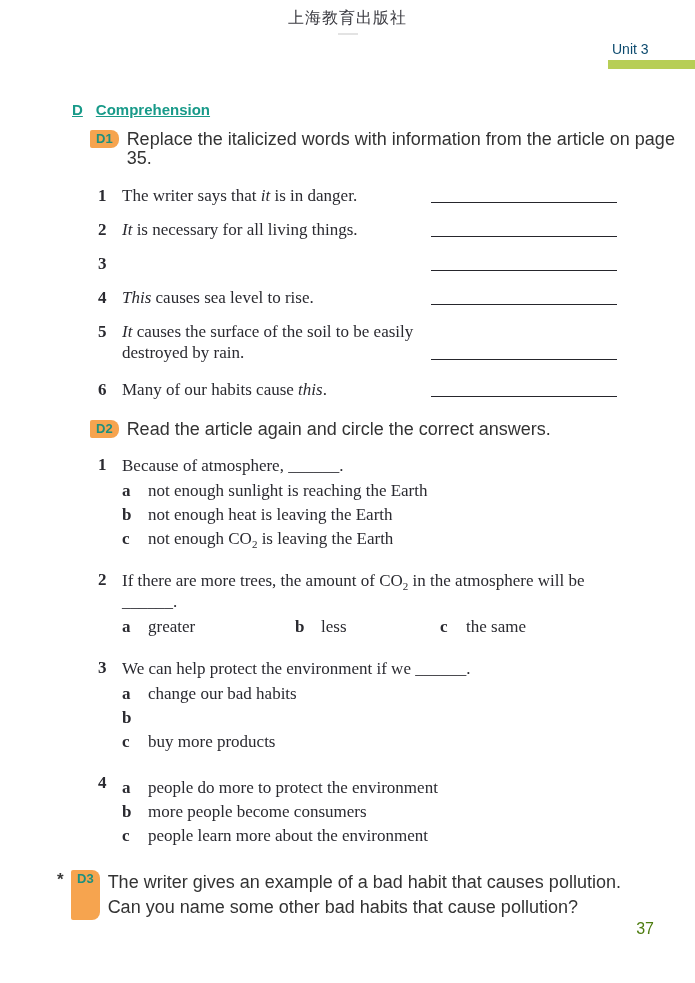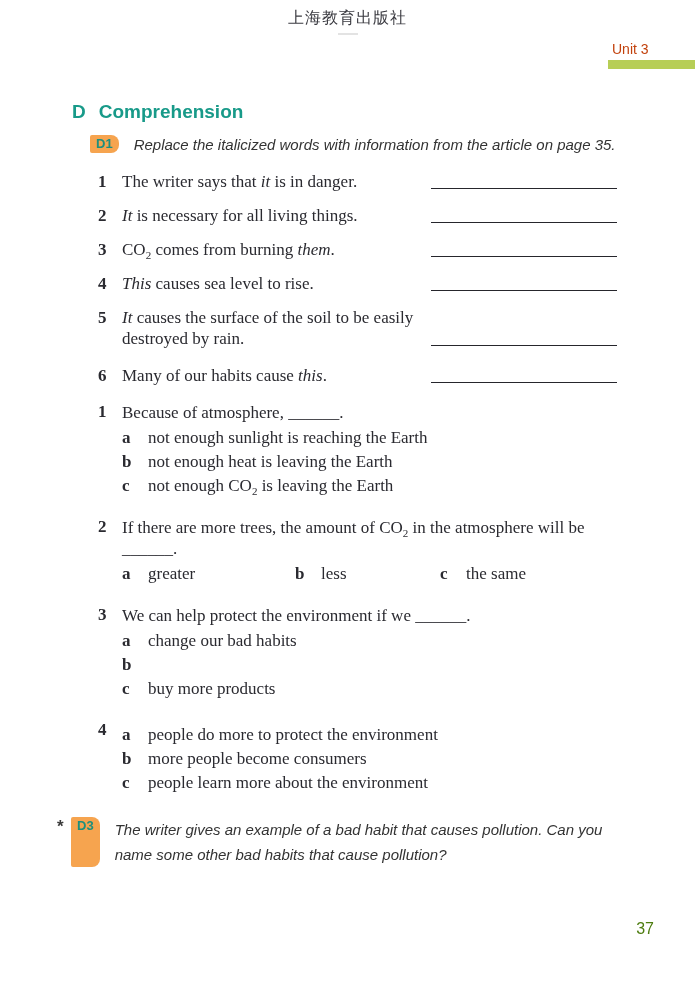--- a/index.html
+++ b/index.html
@@ -2,34 +2,34 @@
 <html><head>
 <meta charset="utf-8">
 <style>
   html,body{margin:0;padding:0;background:#ffffff;}
   .page{position:relative;width:695px;height:983px;background:#ffffff;overflow:hidden;
         font-family:"Liberation Serif",serif;color:#2a2a30;}
   
   .publisher{padding-top:8px;text-align:center;font-size:16px;color:#3a3a40;letter-spacing:1px;font-family:Liberation Mono, monospace;}
   .pub-dash{width:20px;height:2px;background:#e3e3e3;margin:4px auto 0;}
   .unit-tab{position:absolute;top:41px;right:0;width:87px;}
-  .unit-label{font-family:"Liberation Sans",sans-serif;font-size:14px;color:#c2410c;padding-left:4px;display:block;}
+  .unit-label{font-family:"Liberation Sans",sans-serif;font-size:14px;color:#0c4a6e;padding-left:4px;display:block;}
   .unit-bar{margin-top:3px;height:9px;background:#b7ce56;width:100%;}
   
   .content{padding-left:66px;padding-right:12px;}
   
   .sec-head{margin-top:66px;margin-left:6px;font-family:"Liberation Sans",sans-serif;
-            font-weight:bold;font-size:19px;color:#189a89;}
+            font-weight:bold;font-size:15px;color:#189a89;text-decoration:underline;}
   .sec-head .sec-letter{margin-right:13px;}
   
   .ex-head{display:flex;align-items:flex-start;margin-top:12px;padding-left:24px;}
   .badge{flex:0 0 auto;font-family:"Liberation Sans",sans-serif;font-weight:bold;font-size:13px;
          color:#1d8f7e;background:#f6a44f;padding:1px 6px 2px;border-radius:2px 8px 8px 2px;line-height:15px;}
-  .instr{font-family:"Liberation Sans",sans-serif;font-style:italic;font-size:15px;color:#333;
-         margin-left:15px;line-height:19px;padding-top:0px;}
+  .instr{font-family:"Liberation Sans",sans-serif;font-size:18px;color:#333;
+         margin-left:8px;line-height:19px;padding-top:0px;}
   
   .d1-items{margin-left:32px;margin-top:17px;width:519px;}
   .d1-item{display:flex;margin-bottom:13px;line-height:21px;font-size:17px;}
   .num{flex:0 0 24px;font-weight:bold;}
   .itext{width:310px;}
   .blank{flex:0 0 186px;margin-left:auto;align-self:flex-end;margin-bottom:3px;
          border-bottom:1.5px solid #26262c;height:0;}
   .d1-item.two-line{margin-bottom:16px;}
   
   .d2-qs{margin-left:32px;margin-top:16px;}
@@ -82,40 +82,43 @@
         <span class="itext"><span>The writer says that </span><span class="it">it</span><span> is in danger.</span></span>
         <span class="blank"></span>
       </div>
       <div class="d1-item">
         <span class="num">2</span>
         <span class="itext"><span class="it">It</span><span> is necessary for all living things.</span></span>
         <span class="blank"></span>
       </div>
       <div class="d1-item">
         <span class="num">3</span>
-        <span class="itext"><span>CO</span><sub>2</sub><span> comes from burning </span><span class="it">them</span><span>.</span></span>
         <span class="blank"></span>
       </div>
       <div class="d1-item">
         <span class="num">4</span>
         <span class="itext"><span class="it">This</span><span> causes sea level to rise.</span></span>
         <span class="blank"></span>
       </div>
       <div class="d1-item two-line">
         <span class="num">5</span>
         <span class="itext"><span class="it">It</span><span> causes the surface of the soil to be easily destroyed by rain.</span></span>
         <span class="blank"></span>
       </div>
       <div class="d1-item">
         <span class="num">6</span>
         <span class="itext"><span>Many of our habits cause </span><span class="it">this</span><span>.</span></span>
         <span class="blank"></span>
       </div>
     </div>
 
+    <div class="ex-head" style="margin-top:20px;">
+      <span class="badge">D2</span>
+      <span class="instr">Read the article again and circle the correct answers.</span>
+    </div>
 
     <div class="d2-qs">
 
       <div class="q">
         <span class="num">1</span>
         <div class="qbody">
           <div class="qtext"><span>Because of atmosphere, ______.</span></div>
           <div class="opts">
             <div class="opt">
               <span class="letter">a</span>

